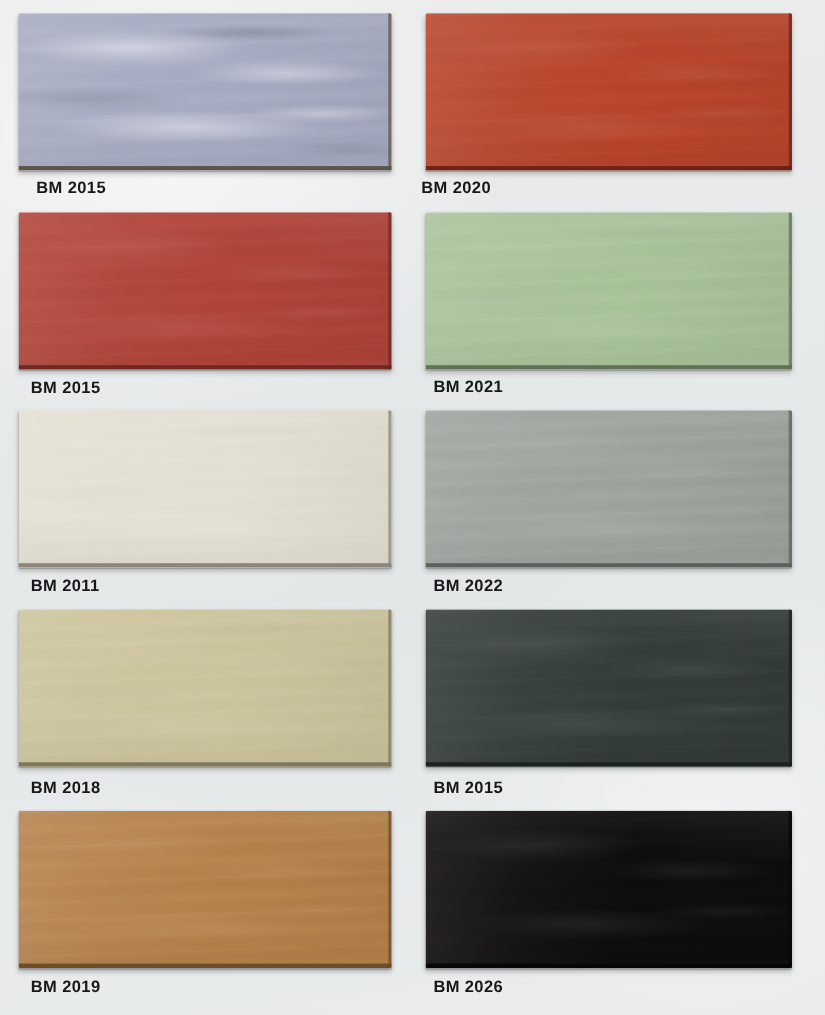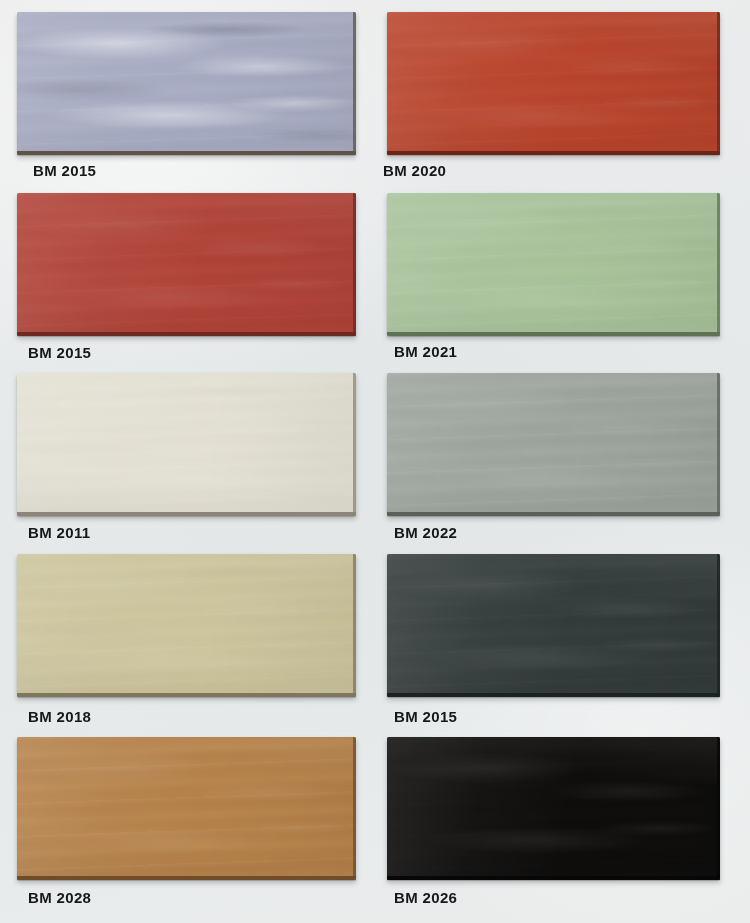--- a/index.html
+++ b/index.html
@@ -194,21 +194,21 @@
       <div class="swatch-cell" style="left: 17px; top: 737px; width: 339px; height: 183px;">
         <div class="tile" style="width: 339px; height: 143px;">
           <div class="tile-color" style="background: rgb(181, 129, 74);"></div>
           <div class="tile-marble" style="opacity: 0.14;"></div>
           <div class="tile-texture"></div>
           <div class="tile-sheen"></div>
           <div class="tile-edge-bottom" style="background: rgb(111, 77, 40);"></div>
           <div class="tile-edge-right" style="background: rgb(111, 77, 40); opacity: 0.75;"></div>
         </div>
       </div>
-      <div class="swatch-label" style="left: 28px; top: 890px;">BM 2028</div>
+      <div class="swatch-label" style="left: 28px; top: 890px;">BM 2019</div>
       <div class="swatch-cell" style="left: 387px; top: 12px; width: 333px; height: 183px;">
         <div class="tile" style="width: 333px; height: 143px;">
           <div class="tile-color" style="background: rgb(184, 68, 44);"></div>
           <div class="tile-marble" style="opacity: 0.14;"></div>
           <div class="tile-texture"></div>
           <div class="tile-sheen"></div>
           <div class="tile-edge-bottom" style="background: rgb(109, 36, 23);"></div>
           <div class="tile-edge-right" style="background: rgb(109, 36, 23); opacity: 0.75;"></div>
         </div>
       </div>

